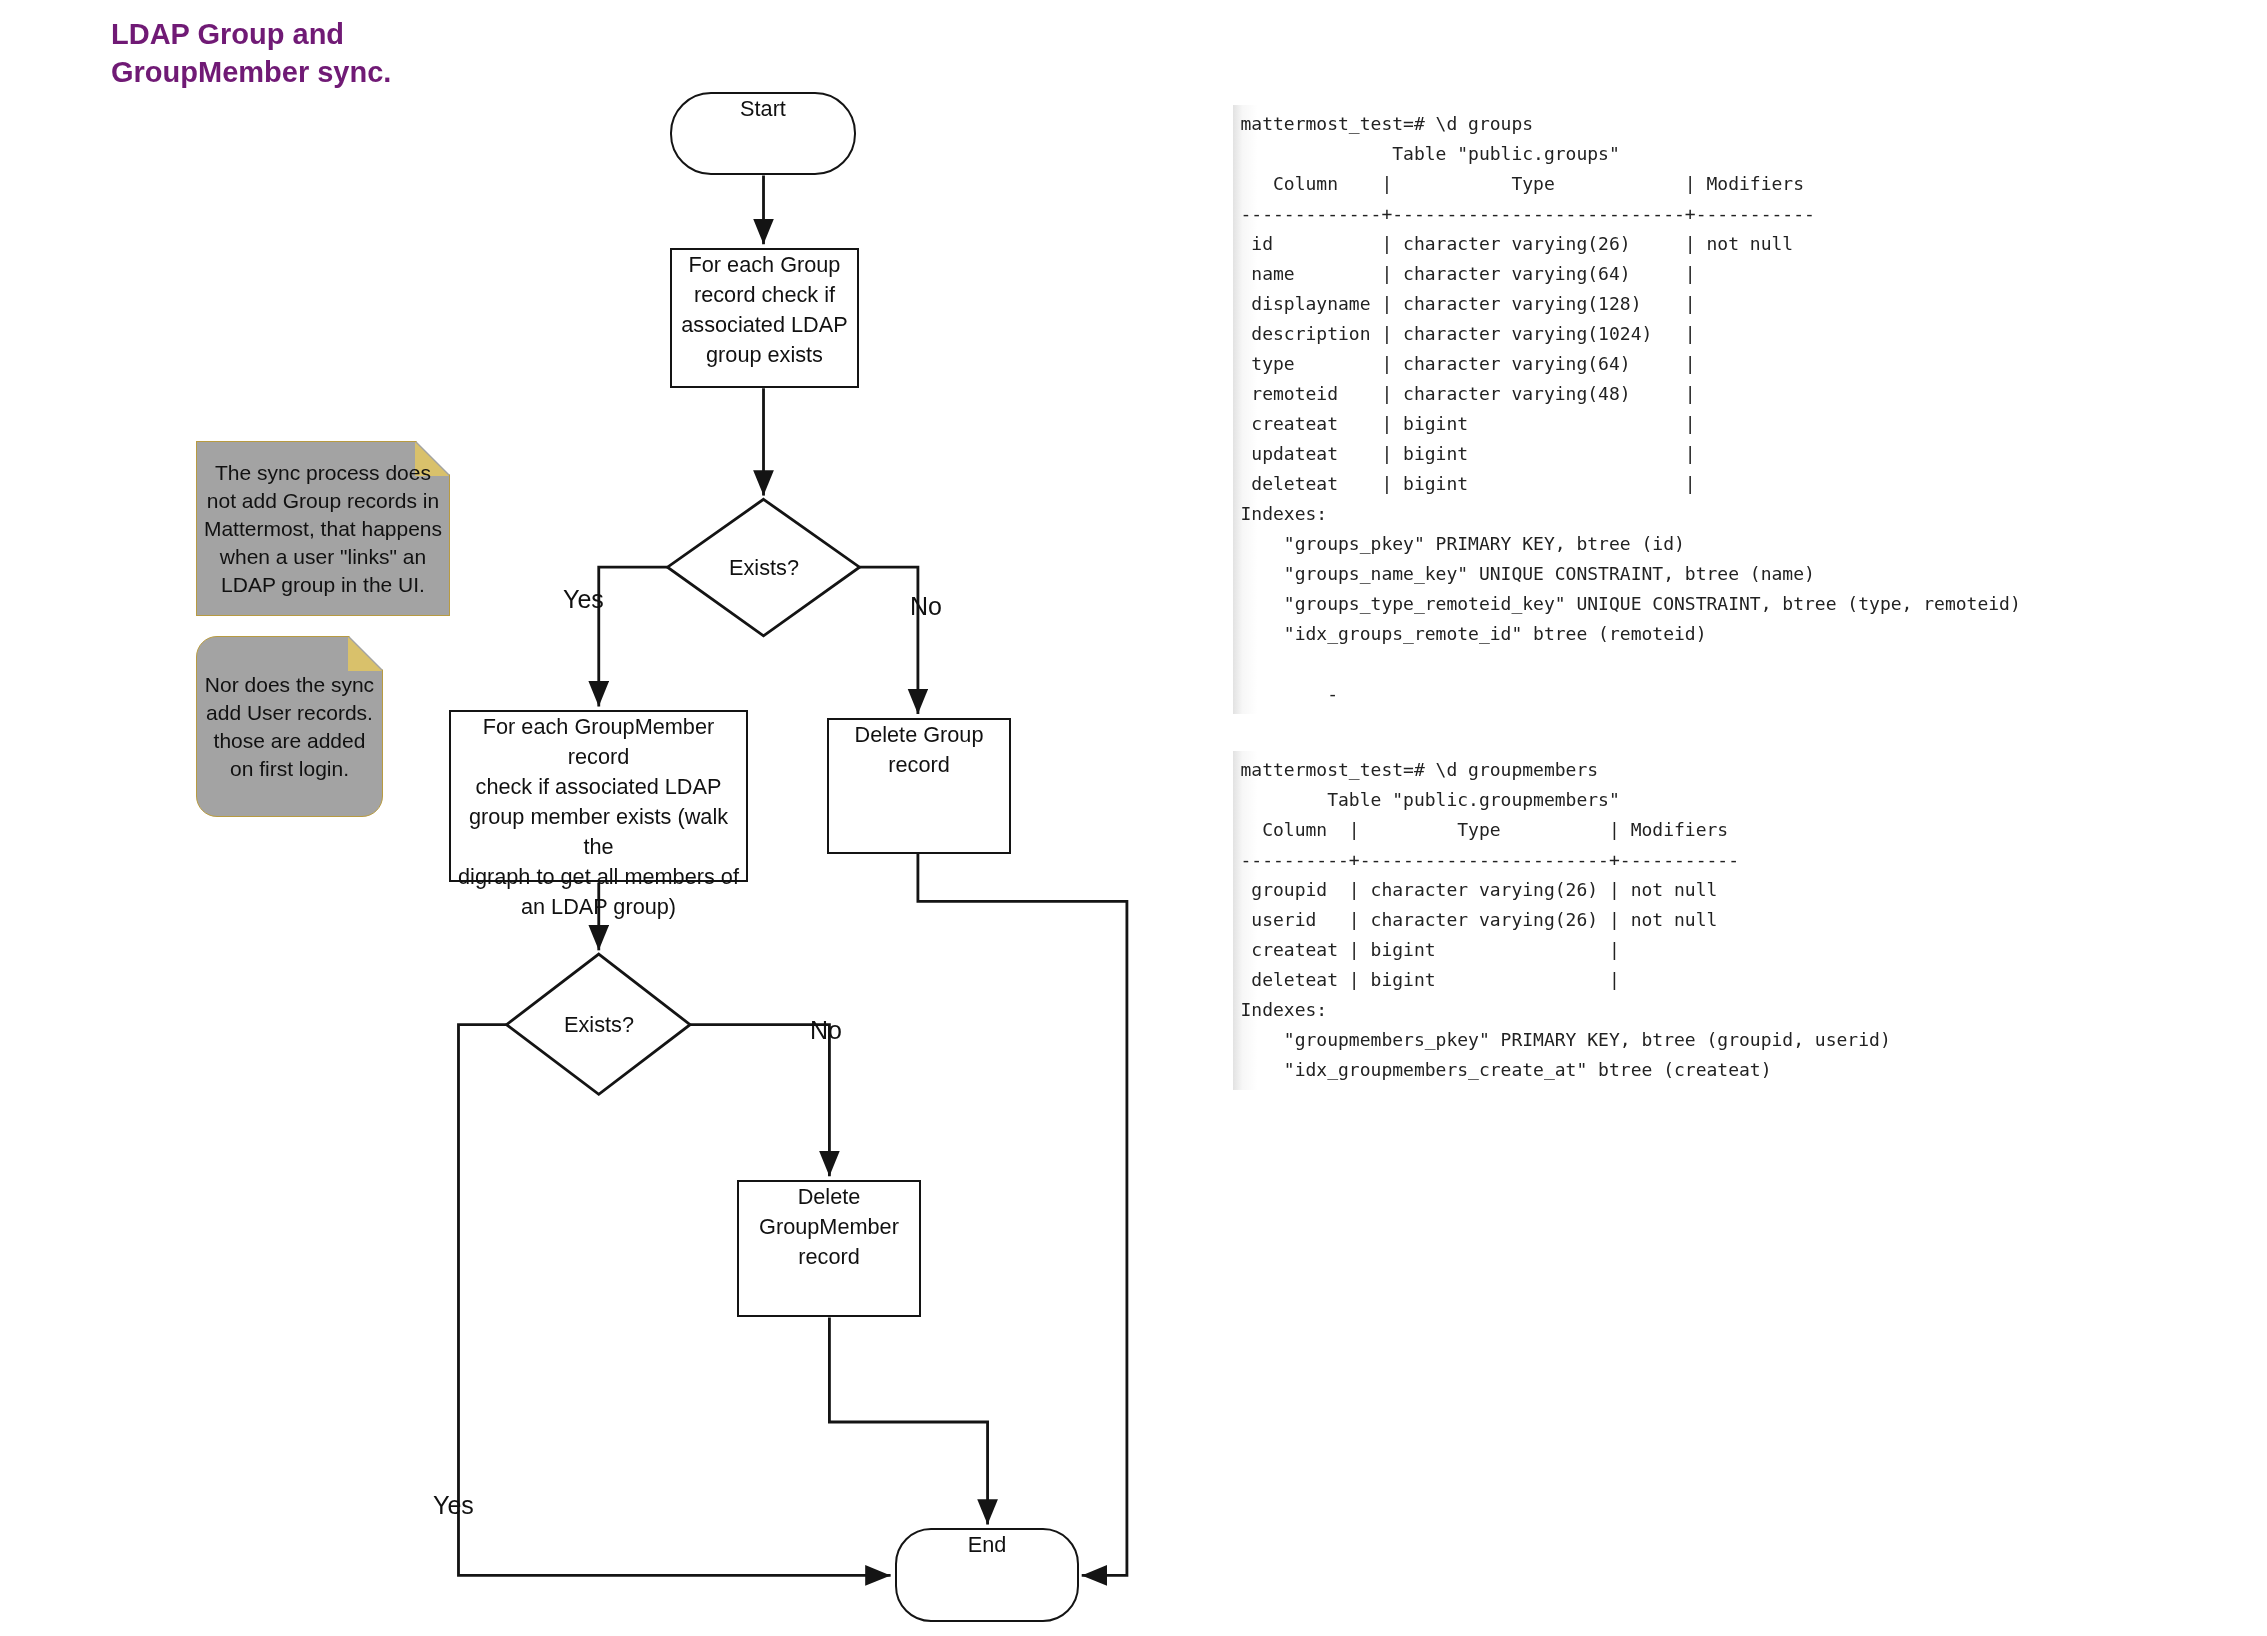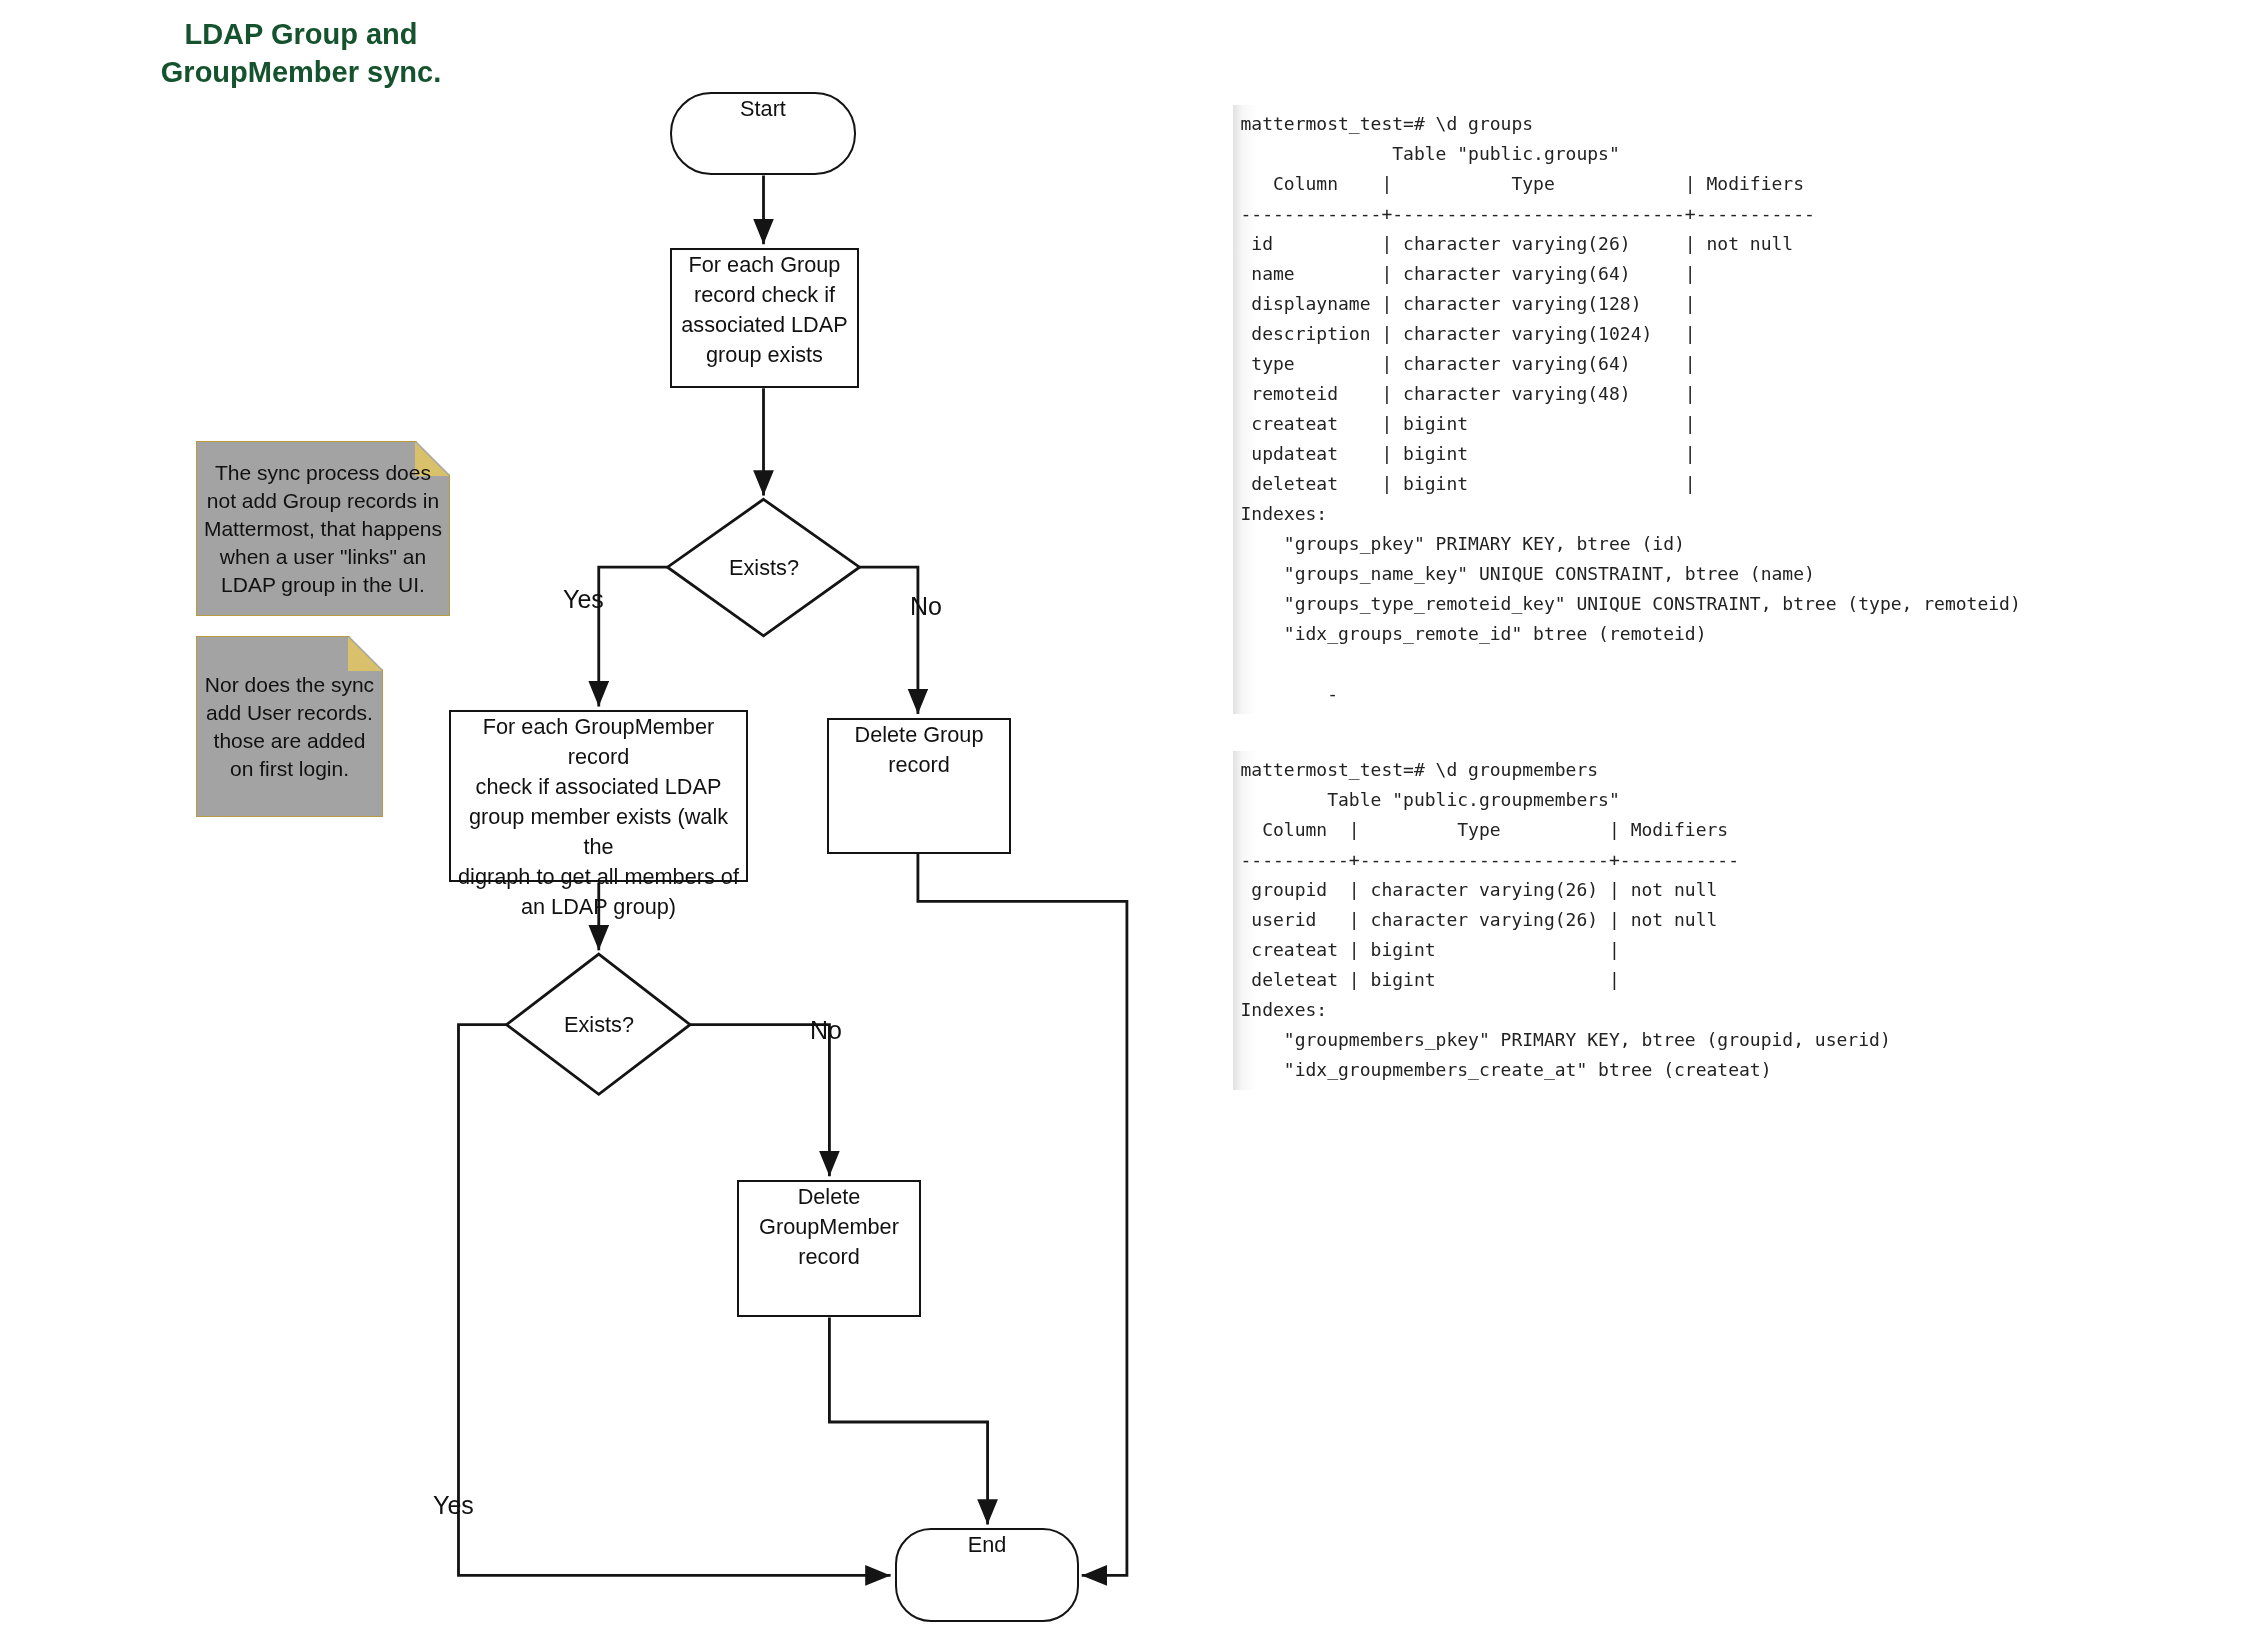--- a/index.html
+++ b/index.html
@@ -8,22 +8,22 @@
     width:2267px;height:1637px;
     background:#ffffff;
     font-family:"Liberation Sans", sans-serif;
     color:#111111;
     overflow:hidden;
   }
   .canvas svg.wires{position:absolute;left:0;top:0;width:2267px;height:1637px;}
 
   .page-title{
     position:absolute;left:111px;top:15px;width:380px;
-    font-size:29px;line-height:38px;font-weight:bold;text-align:center;
-    white-space:pre-line;color:#14532d;
+    font-size:29px;line-height:38px;font-weight:bold;
+    white-space:pre-line;color:#701a75;
   }
 
   .node{
     position:absolute;box-sizing:border-box;
     border:2.8px solid #141414;background:#ffffff;
     display:flex;align-items:flex-start;justify-content:center;
     text-align:center;font-size:21.7px;line-height:30px;
     white-space:pre-line;
   }
   .node.terminator-start{border-radius:41px;}
@@ -143,21 +143,21 @@
 
   <div class="sticky" style="left:196px;top:441px;width:254px;height:175px;">
     <div class="fold"></div>
     <div class="sticky-text">The sync process does
 not add Group records in
 Mattermost, that happens
 when a user "links" an
 LDAP group in the UI.</div>
   </div>
 
-  <div class="sticky" style="left:196px;top:636px;width:187px;height:181px;">
+  <div class="sticky" style="left:196px;top:636px;width:187px;height:181px;border-radius:21px;">
     <div class="fold"></div>
     <div class="sticky-text">Nor does the sync
 add User records.
 those are added
 on first login.</div>
   </div>
 
   <pre class="terminal" style="left:1233px;top:105px;width:945px;">mattermost_test=# \d groups
               Table "public.groups"
    Column    |           Type            | Modifiers

